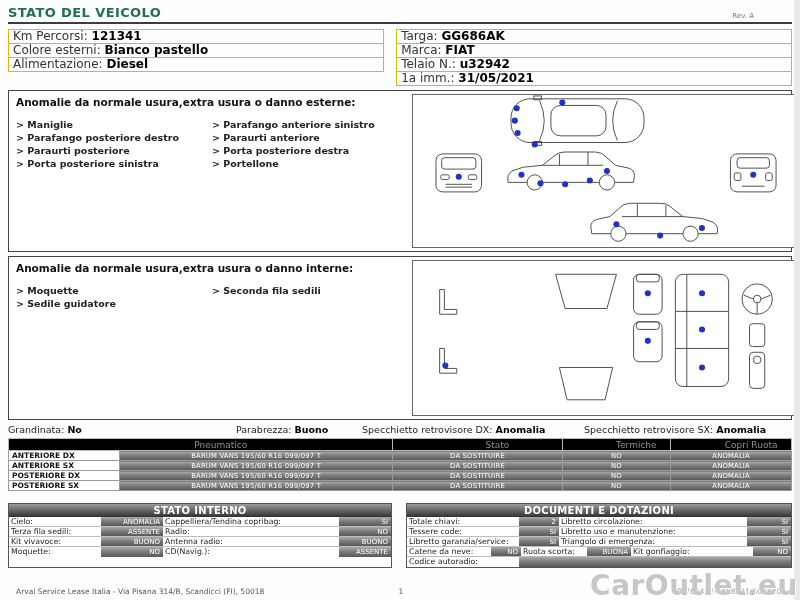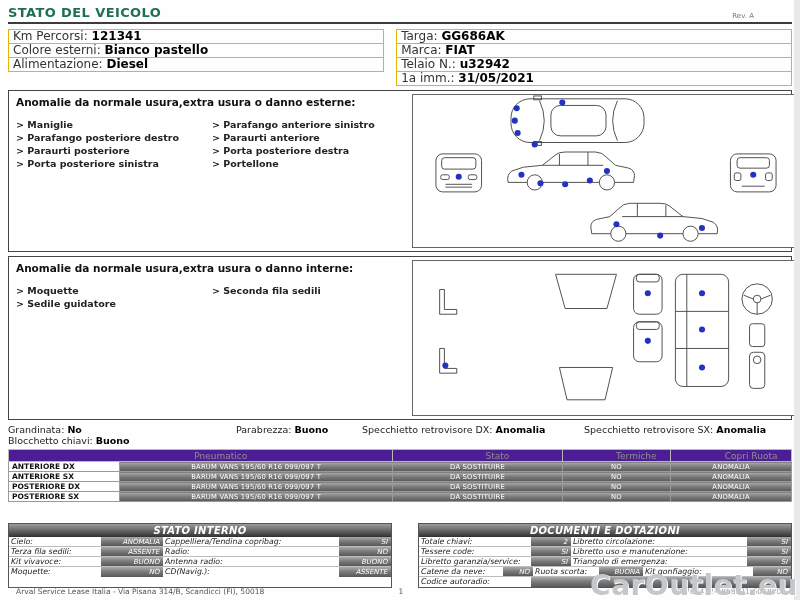--- a/index.html
+++ b/index.html
@@ -41,34 +41,34 @@
 
   
   .summary { margin:2px 0 3px 0; }
   .summary-row { display:flex; font-size:9.5px; line-height:11px; }
   .sitem b { color:#000; }
   .sw1 { flex:0 0 228px; } .sw2 { flex:0 0 126px; } .sw3 { flex:0 0 222px; } .sw4 { flex:1; }
 
   
   .tire-table { width:100%; border-collapse:collapse; table-layout:fixed; }
   .tire-table th {
-    background:#4c1d95; color:#8e8e8e; font-weight:normal; font-size:9px;
+    background:#000000; color:#8e8e8e; font-weight:normal; font-size:9px;
     border:1px solid #b8b8b8; height:12px; text-align:center;padding-left:40px;
   }
   .tire-table td { border:1px solid #9a9a9a; height:9px; padding:0 3px; }
   .tire-table td.pos { font-size:7.5px; font-weight:bold; color:#111; background:#fff; }
   td.dark, .pval {
     background:linear-gradient(180deg,#ababab 0%,#7c7c7c 45%,#585858 100%);
     color:#fff;
   }
   .tire-table td.dark { font-size:6.8px; text-align:center; letter-spacing:.2px; }
   .col-pos{width:110px;} .col-spec{width:272px;} .col-stato{width:168px;} .col-term{width:108px;} .col-copri{width:120px;}
 
   
-  .bottom-grid { display:flex; gap:26px; margin-top:21px;font-style:italic; }
+  .bottom-grid { display:flex; gap:14px; margin-top:12px; }
   .panel { border:1px solid #555; background:#fff; }
   .panel.pleft { flex:0 0 384px; }
   .panel.pright { flex:1; }
   .panel-header {
     background:linear-gradient(180deg,#9b9b9b,#393939); color:#fff; font-weight:bold;
     font-size:10px; text-align:center; height:13px; line-height:13px; letter-spacing:.3px;
     border-bottom:1px solid #333;
   }
   .prow { display:flex; border-bottom:1px solid #bdbdbd; height:10px; align-items:stretch; }
   .prow:last-child { border-bottom:none; }
@@ -300,25 +300,20 @@
       <span class="sitem sw2">
         <span>Parabrezza:</span>
         <b>Buono</b></span>
       <span class="sitem sw3">
         <span>Specchietto retrovisore DX:</span>
         <b>Anomalia</b></span>
       <span class="sitem sw4">
         <span>Specchietto retrovisore SX:</span>
         <b>Anomalia</b></span>
     </div>
-    <div class="summary-row">
-      <span class="sitem sw1">
-        <span>Blocchetto chiavi:</span>
-        <b>Buono</b></span>
-    </div>
   </div>
 
   <table class="tire-table">
     <colgroup>
         <col class="col-pos">
         <col class="col-spec">
         <col class="col-stato">
         <col class="col-term">
         <col class="col-copri">
       </colgroup>

